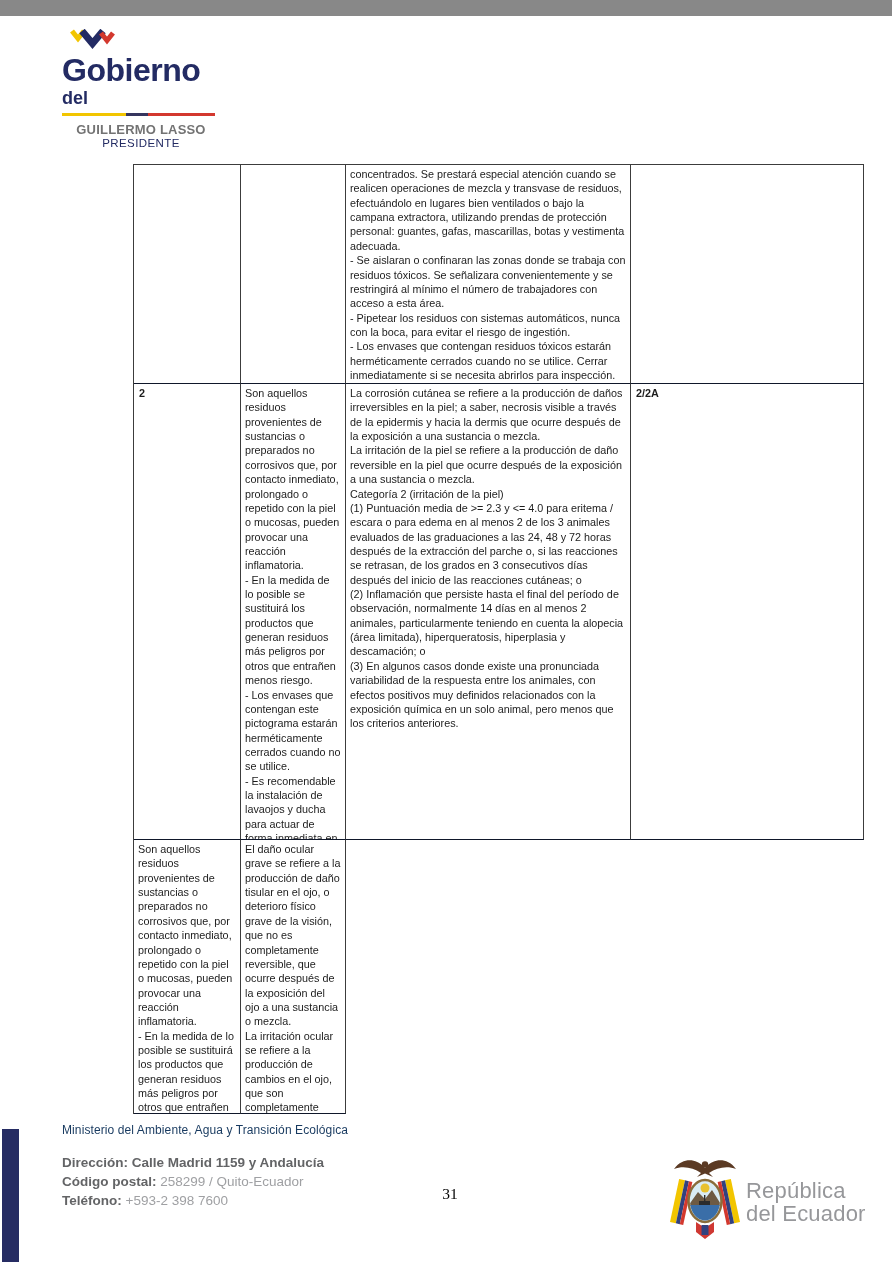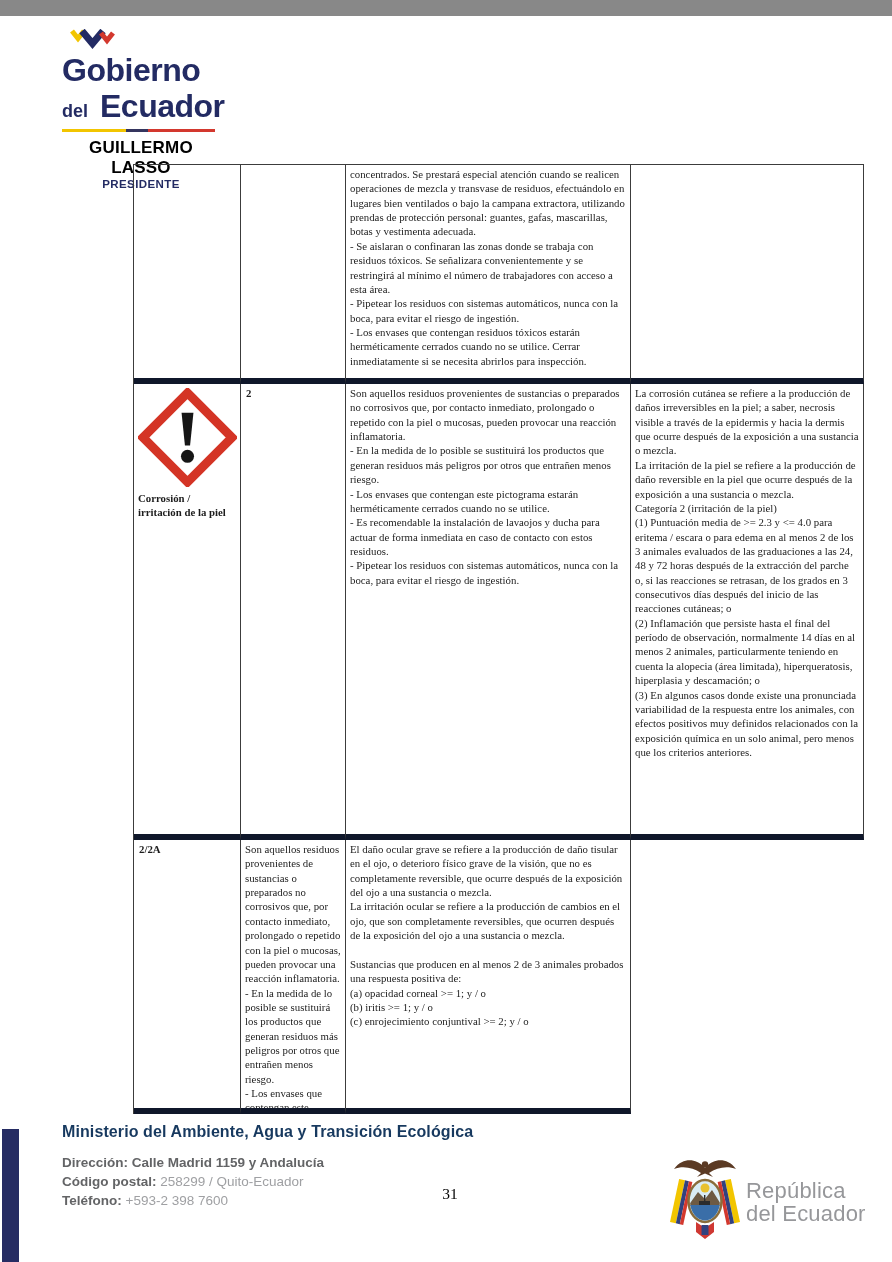--- a/index.html
+++ b/index.html
@@ -6,49 +6,49 @@
   body { background:#888; font-family:"Liberation Sans", sans-serif; }
   .page {
     position:relative; width:892px; height:1262px; margin:16px auto;
     background:#ffffff; overflow:hidden; color:#1c1c1c;
   }
 
   
   .gov-logo { position:absolute; left:62px; top:13px; width:180px; }
   .logo-mark { display:block; margin-left:8px; }
   .logo-line1 { font-size:32px; font-weight:bold; color:#232b63; line-height:1.02; letter-spacing:-0.5px; }
-  .logo-line2 { display:flex; align-items:baseline; gap:12px; margin-top:1px; }
+  .logo-line2 { display:flex; align-items:baseline; gap:5px; margin-top:1px; }
   .logo-del { font-size:18px; font-weight:bold; color:#232b63; }
   .logo-ecuador { font-size:32px; font-weight:bold; color:#232b63; letter-spacing:-0.5px; }
   .logo-underline { width:153px; height:3px; margin-top:4px;
     background:linear-gradient(to right,#f2c500 0%,#f2c500 42%,#35355e 42%,#35355e 56%,#d3382e 56%,#d3382e 100%); }
-  .logo-president { margin-top:6px; width:158px; text-align:center; font-size:17px; font-weight:bold; color:#000000; letter-spacing:0.2px; }
-  .logo-title { width:158px; text-align:center; font-size:11.5px; font-weight:bold; color:#232b63; letter-spacing:0.4px; }
+  .logo-president { margin-top:6px; width:158px; text-align:center; font-size:13px; font-weight:bold; color:#737373; letter-spacing:0.2px; }
+  .logo-title { width:158px; text-align:center; font-size:11.5px; font-weight:normal; color:#232b63; letter-spacing:0.4px; }
 
   
   .htable {
     position:absolute; left:133px; top:148px; width:731px;
     display:grid;
     grid-template-columns:107px 105px 285px 233px;
     grid-template-rows:219px 456px 274px;
     border-top:1px solid #3c3c3c; border-left:1px solid #3c3c3c;
     font-size:10.8px; line-height:1.33; color:#1c1c1c;
   }
   .cell {
-    border-right:1px solid #3c3c3c; border-bottom:6px solid #0f172a;
-    padding:2px 4px 2px 4px; overflow:hidden; white-space:pre-line;font-family:Liberation Serif, serif;
+    border-right:1px solid #3c3c3c; border-bottom:1px solid #0f172a;
+    padding:2px 4px 2px 4px; overflow:hidden; white-space:pre-line;
   }
   .cell.cat { font-weight:bold; padding-left:5px; }
   .cell.picto { padding:3px 2px; white-space:normal; }
   .diamond { display:block; margin:1px auto 4px auto; }
   .picto-label { font-weight:bold; font-size:10.8px; line-height:1.3; padding:0 2px; white-space:pre-line; }
 
   
   .footer-bar { position:absolute; left:2px; top:1113px; width:17px; height:149px; background:#262c63; }
-  .ministry { position:absolute; left:62px; top:1107px; font-size:16px; font-weight:bold; color:#17395f; letter-spacing:0.1px;text-align:center; }
+  .ministry { position:absolute; left:62px; top:1107px; font-size:12px; font-weight:normal; color:#17395f; letter-spacing:0.1px;text-align:center; }
   .addr { position:absolute; left:62px; top:1137px; font-size:13.5px; line-height:19px; }
   .addr .lbl { font-weight:bold; color:#636466; }
   .addr .val-strong { font-weight:bold; color:#636466; }
   .addr .val { color:#9fa0a3; }
   .page-num { position:absolute; left:428px; top:1169px; width:44px; text-align:center;
     font-family:"Liberation Serif", serif; font-size:15.5px; color:#000; }
   .emblem { position:absolute; left:668px; top:1136px; }
   .republic { position:absolute; left:746px; top:1163px; font-size:22px; color:#96979a; line-height:23px; white-space:pre-line; letter-spacing:0.2px; }
 </style>
 </head>
@@ -58,46 +58,36 @@
 
   <div class="gov-logo">
     <svg class="logo-mark" width="48" height="25" viewBox="0 0 48 25">
       <path d="M2,2 L8,9.5 L14,2" stroke="#f2c500" stroke-width="5" fill="none"></path>
       <path d="M12,2 L22.5,14.5 L33,2" stroke="#232b63" stroke-width="7" fill="none"></path>
       <path d="M31,4 L37,11.5 L43,4" stroke="#d3382e" stroke-width="5" fill="none"></path>
     </svg>
     <div class="logo-line1">Gobierno</div>
     <div class="logo-line2">
       <span class="logo-del">del</span>
-      <span class="logo-ecuador">Ecuador</span>
     </div>
     <div class="logo-underline"></div>
     <div class="logo-president">GUILLERMO LASSO</div>
     <div class="logo-title">PRESIDENTE</div>
   </div>
 
   <div class="htable">
 
     <div class="cell picto"></div>
     <div class="cell cat"></div>
     <div class="cell">concentrados. Se prestará especial atención cuando se realicen operaciones de mezcla y transvase de residuos, efectuándolo en lugares bien ventilados o bajo la campana extractora, utilizando prendas de protección personal: guantes, gafas, mascarillas, botas y vestimenta adecuada.
 - Se aislaran o confinaran las zonas donde se trabaja con residuos tóxicos. Se señalizara convenientemente y se restringirá al mínimo el número de trabajadores con acceso a esta área.
 - Pipetear los residuos con sistemas automáticos, nunca con la boca, para evitar el riesgo de ingestión.
 - Los envases que contengan residuos tóxicos estarán herméticamente cerrados cuando no se utilice. Cerrar inmediatamente si se necesita abrirlos para inspección.</div>
     <div class="cell"></div>
 
-    <div class="cell picto">
-      <svg class="diamond" width="99" height="99" viewBox="0 0 100 100">
-        <polygon points="50,5 95,50 50,95 5,50" fill="#ffffff" stroke="#d43425" stroke-width="9"></polygon>
-        <polygon points="44,25 56,25 52.6,58 47.4,58" fill="#161616"></polygon>
-        <circle cx="50" cy="69" r="6.6" fill="#161616"></circle>
-      </svg>
-      <div class="picto-label">Corrosión /
-irritación de la piel</div>
-    </div>
     <div class="cell cat">2</div>
     <div class="cell">Son aquellos residuos provenientes de sustancias o preparados no corrosivos que, por contacto inmediato, prolongado o repetido con la piel o mucosas, pueden provocar una reacción inflamatoria.
 - En la medida de lo posible se sustituirá los productos que generan residuos más peligros por otros que entrañen menos riesgo.
 - Los envases que contengan este pictograma estarán herméticamente cerrados cuando no se utilice.
 - Es recomendable la instalación de lavaojos y ducha para actuar de forma inmediata en caso de contacto con estos residuos.
 - Pipetear los residuos con sistemas automáticos, nunca con la boca, para evitar el riesgo de ingestión.</div>
     <div class="cell">La corrosión cutánea se refiere a la producción de daños irreversibles en la piel; a saber, necrosis visible a través de la epidermis y hacia la dermis que ocurre después de la exposición a una sustancia o mezcla.
 La irritación de la piel se refiere a la producción de daño reversible en la piel que ocurre después de la exposición a una sustancia o mezcla.
 Categoría 2 (irritación de la piel)
 (1) Puntuación media de &gt;= 2.3 y &lt;= 4.0 para eritema / escara o para edema en al menos 2 de los 3 animales evaluados de las graduaciones a las 24, 48 y 72 horas después de la extracción del parche o, si las reacciones se retrasan, de los grados en 3 consecutivos días después del inicio de las reacciones cutáneas; o

